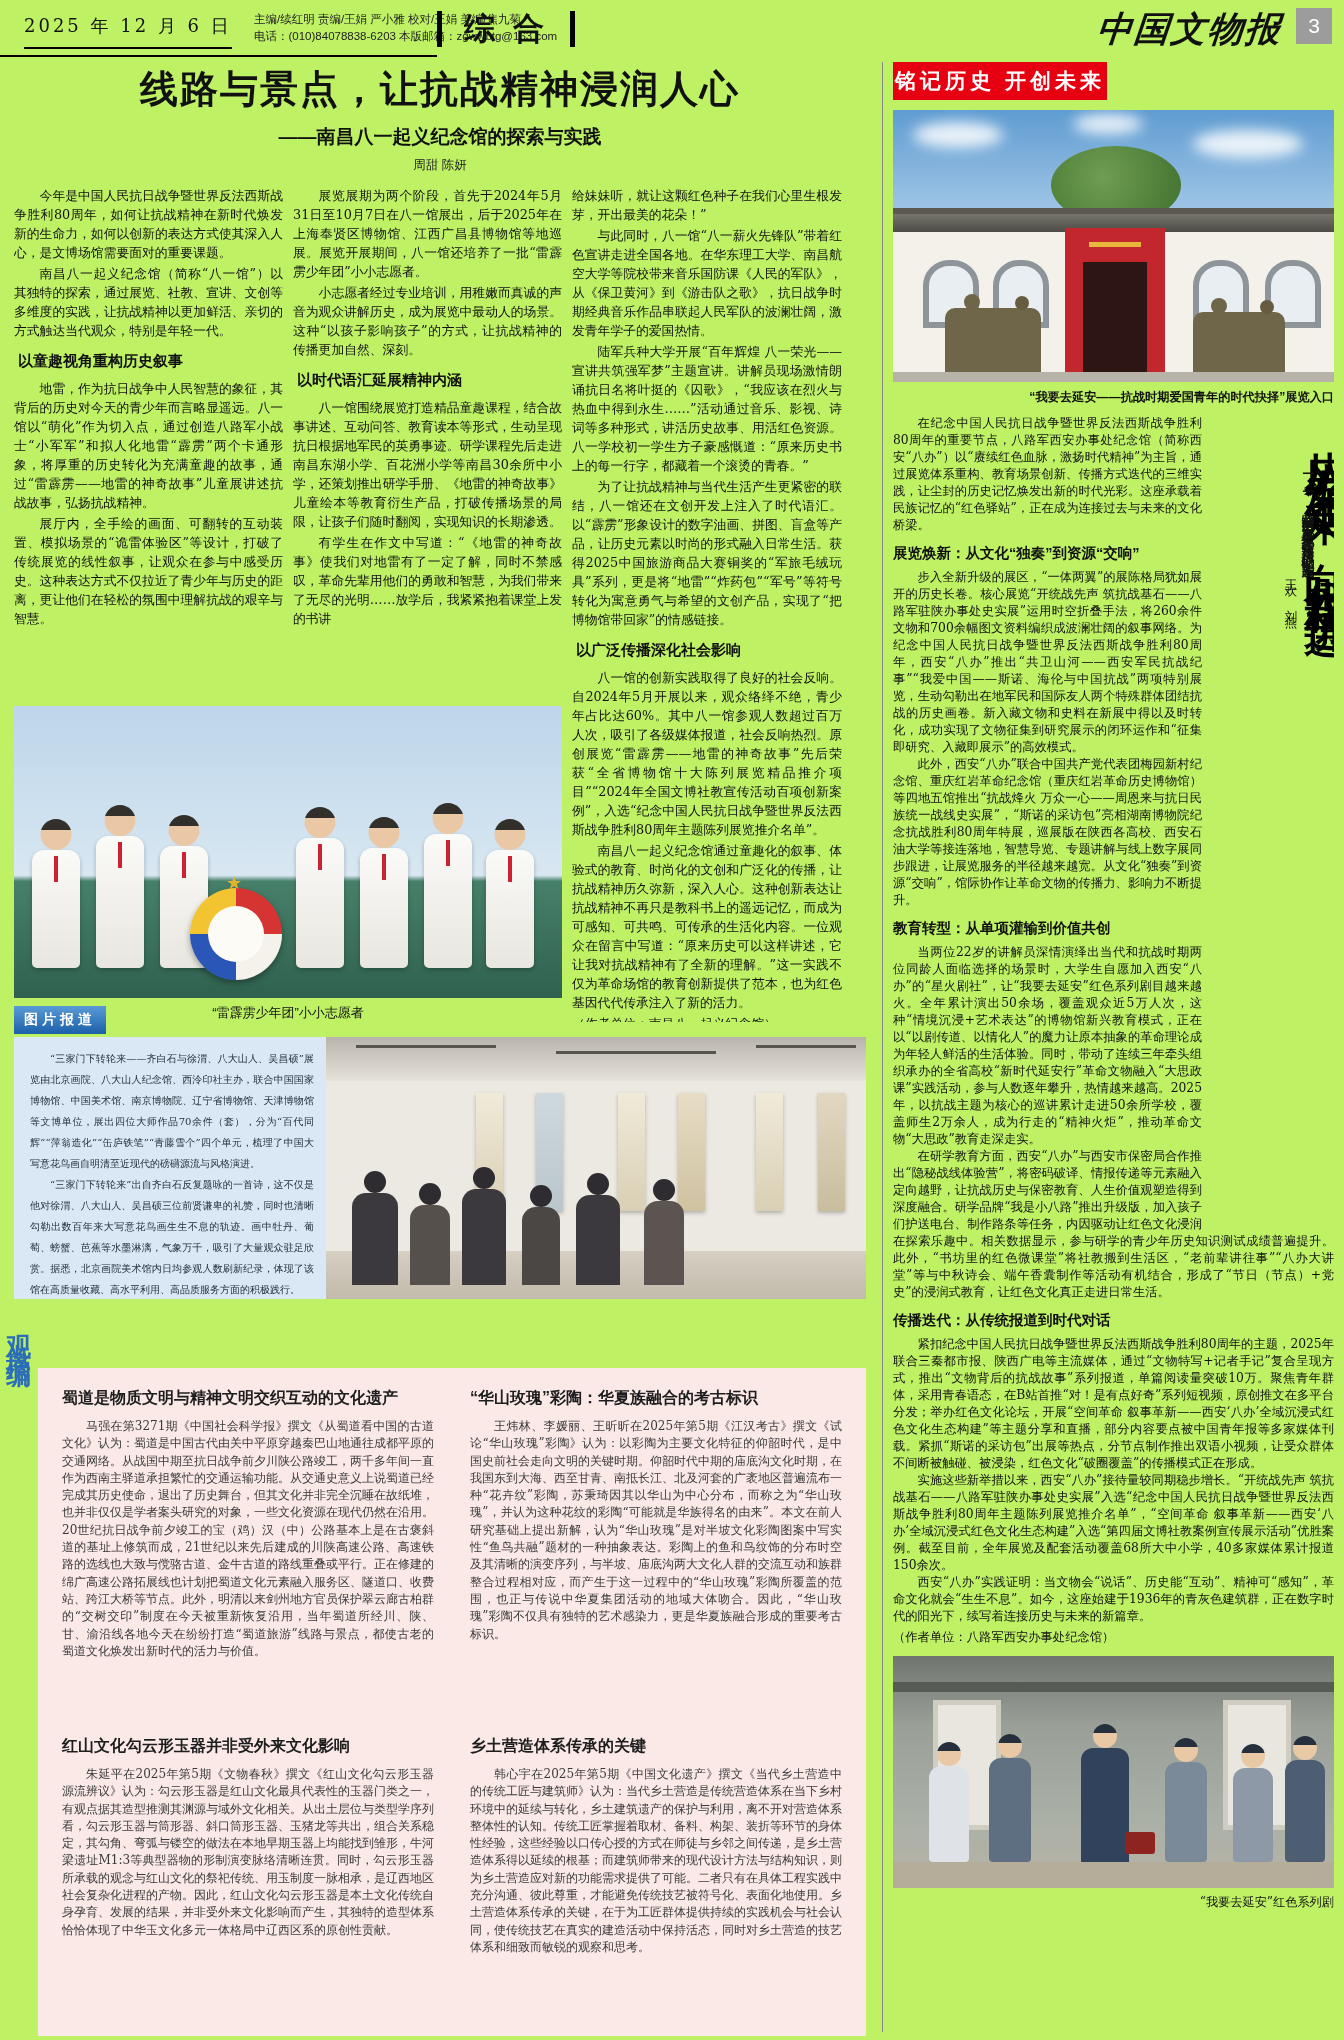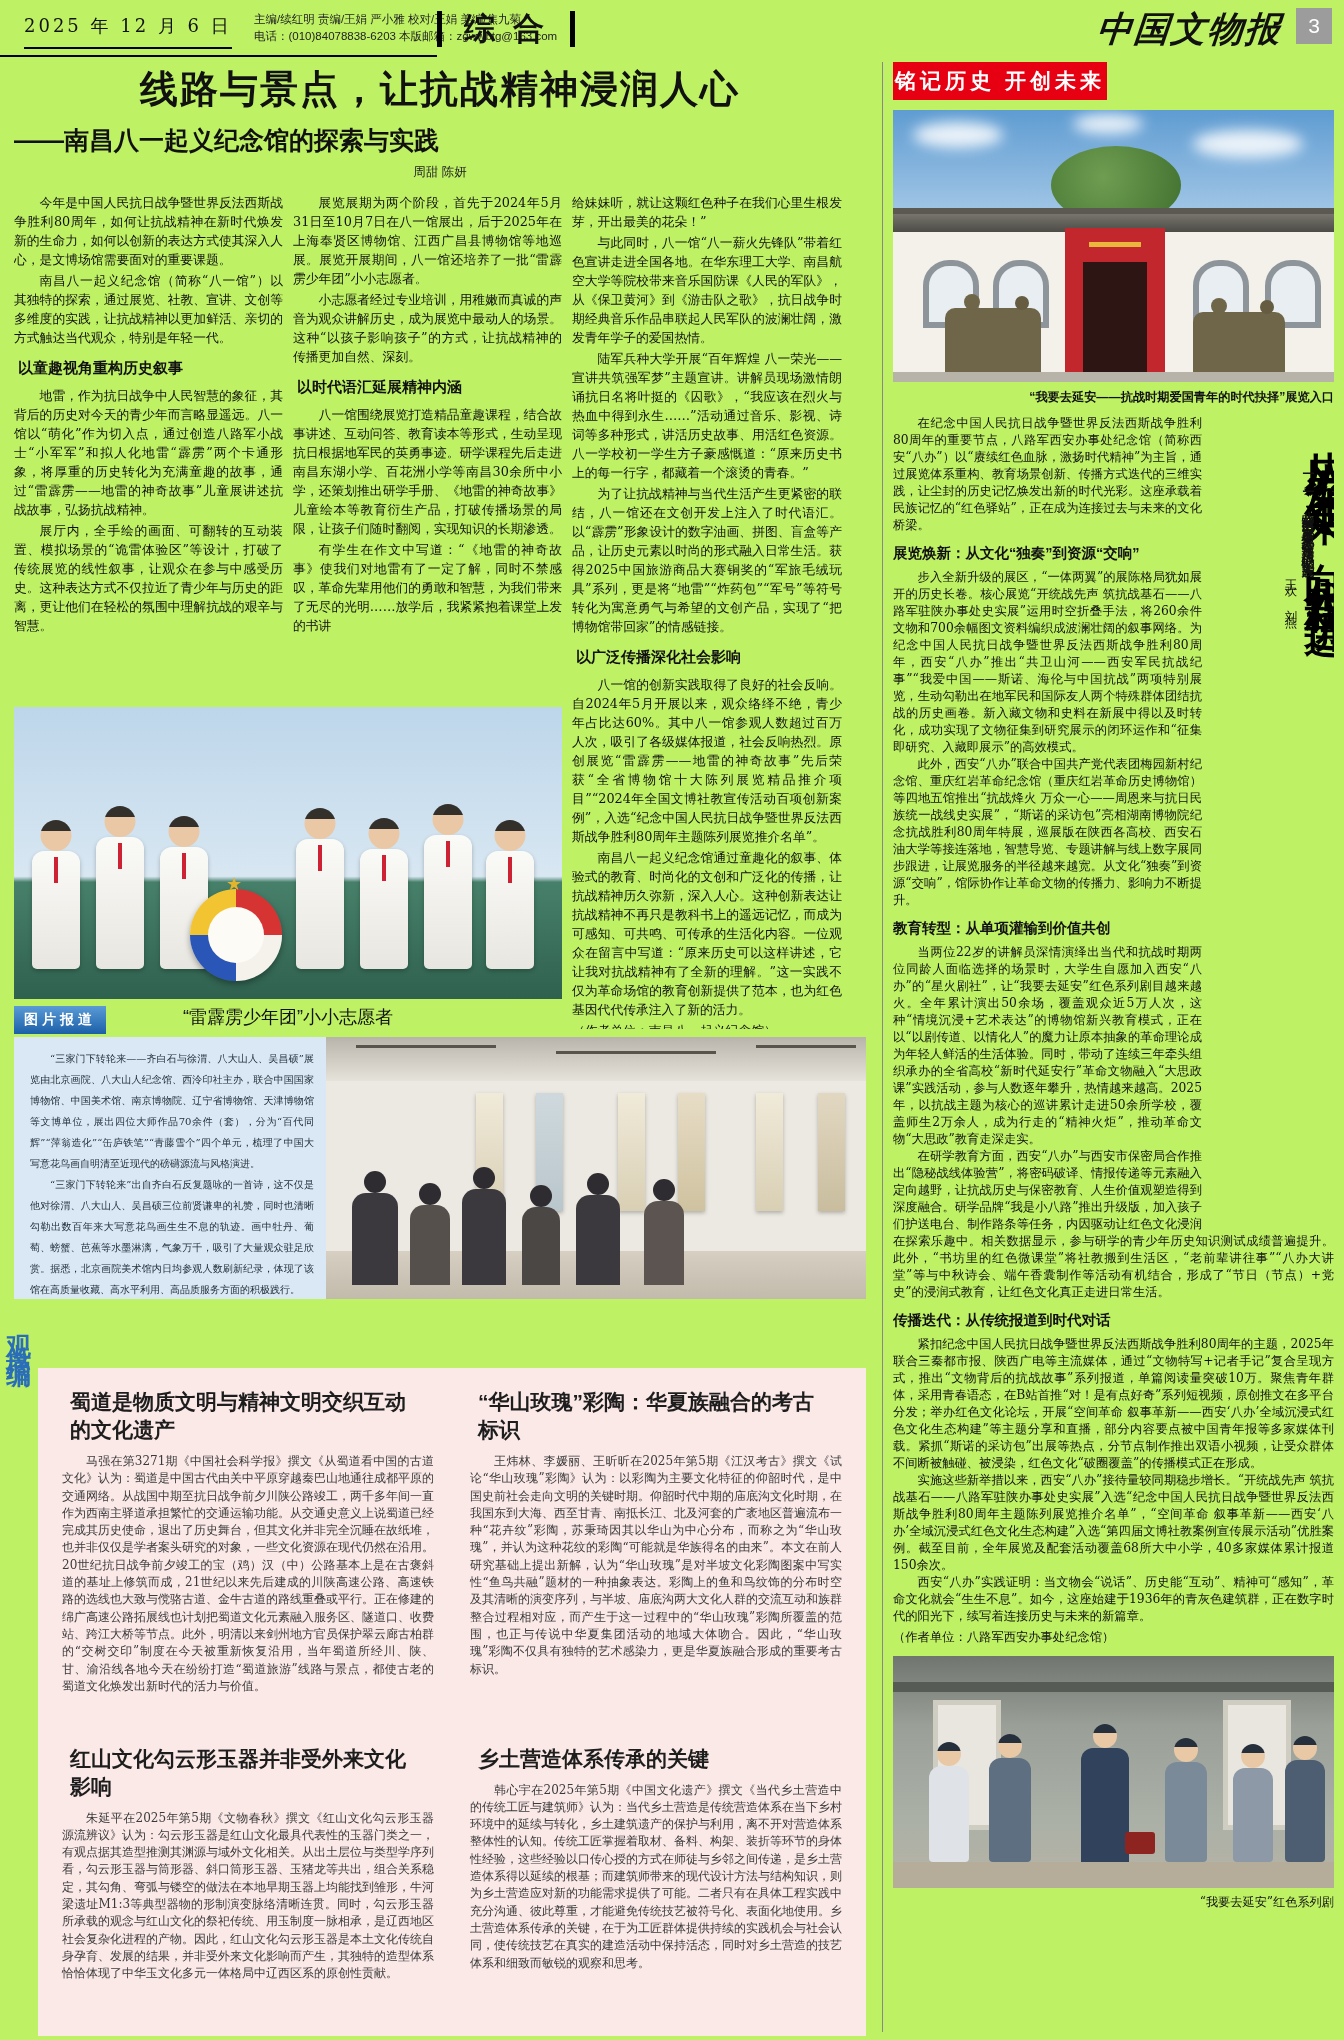--- a/index.html
+++ b/index.html
@@ -14,21 +14,21 @@
   .sec-bar{width:5px;height:36px;background:#000;}
   .sec-name{font-size:31px;font-weight:900;letter-spacing:18px;padding:0 8px 0 22px;}
   .masthead{position:absolute;right:62px;top:6px;font-family:"DejaVu Serif",serif;font-weight:900;
             font-size:35px;font-style:italic;transform:skewX(-5deg);letter-spacing:2px;}
   .pageno{position:absolute;right:12px;top:8px;width:36px;height:36px;background:#9c9c9c;color:#fff;
           display:flex;align-items:center;justify-content:center;font-size:21px;}
   .v-divider{position:absolute;left:882px;top:62px;bottom:8px;width:1px;background:#888;}
   
   .article{position:absolute;left:14px;top:64px;width:852px;height:940px;}
   .headline{text-align:center;font-family:"DejaVu Serif",serif;font-weight:900;font-size:38px;letter-spacing:2px;}
-  .subtitle{text-align:left;font-size:25px;font-weight:600;margin-top:9px;}
+  .subtitle{text-align:center;font-size:19px;font-weight:600;margin-top:9px;}
   .byline{text-align:center;font-size:12.5px;margin-top:7px;color:#222;}
   .article-body{margin-top:12px;display:grid;grid-template-columns:269px 269px 270px;
                 grid-template-rows:1fr auto;column-gap:10px;height:836px;overflow:hidden;}
   .acol{overflow:hidden;}
   .c1{grid-area:1/1/2/2;} .c2{grid-area:1/2/2/3;} .c3{grid-area:1/3/3/4;}
   .kids-block{grid-area:2/1/3/3;}
   .article p{margin:0 0 2px;font-family:"DejaVu Serif",serif;font-size:12.8px;line-height:19px;
              text-align:justify;text-indent:2em;}
   .article p.cont{text-indent:0;}
   .article h4{margin:12px 4px 8px;font-size:15px;font-weight:800;font-family:"Liberation Sans",sans-serif;}
@@ -40,21 +40,21 @@
        border-radius:12px 12px 5px 5px;box-shadow:0 2px 4px rgba(0,0,0,.25);}
   .kid::before{content:'';position:absolute;top:-31px;left:50%;transform:translateX(-50%);
        width:31px;height:31px;border-radius:50%;background:linear-gradient(#33302c 0 34%,#eac8a5 34%);}
   .kid::after{content:'';position:absolute;top:6px;left:50%;transform:translateX(-50%);
        width:4px;height:26px;background:#c23;}
   .mascot{position:absolute;bottom:18px;left:176px;width:92px;height:92px;border-radius:50%;
        background:conic-gradient(#d63333 0 25%,#f5f2ec 0 50%,#2a56b8 0 75%,#f3c431 0 100%);
        box-shadow:0 3px 6px rgba(0,0,0,.35);}
   .mascot::before{content:'';position:absolute;inset:18px;border-radius:50%;background:#fdfbf6;}
   .mascot::after{content:'★';position:absolute;top:-16px;left:36px;color:#e4b52c;font-size:18px;}
-  .photo-cap{text-align:center;font-size:18px;margin-top:6px;}
+  .photo-cap{text-align:center;font-size:13px;margin-top:6px;}
   
   .pic-report{position:absolute;left:14px;top:1006px;width:852px;}
   .pr-label{width:92px;height:28px;background:linear-gradient(#5a9bd6,#1b5fa8);color:#fff;font-size:14px;
             font-weight:700;display:flex;align-items:center;justify-content:center;letter-spacing:4px;}
   .pr-panel{margin-top:3px;background:#d9e8f4;height:262px;display:flex;}
   .pr-text{width:312px;box-sizing:border-box;padding:11px 12px 11px 16px;font-family:"DejaVu Serif",serif;
            font-size:10px;line-height:21px;text-align:justify;color:#23303c;overflow:hidden;}
   .pr-text p{margin:0;text-indent:2em;}
   .pr-credit{text-align:right;font-weight:700;margin-top:3px;text-indent:0 !important;font-style:italic;}
   .pr-photo{flex:1;position:relative;overflow:hidden;background:#ece9e2;}
@@ -66,21 +66,21 @@
   .pr-floor{position:absolute;left:0;right:0;bottom:0;height:48px;background:linear-gradient(#d6cfc2,#c2bbac);}
   .vis{position:absolute;bottom:14px;background:#3b393d;border-radius:14px 14px 0 0;}
   .vis::before{content:'';position:absolute;top:-22px;left:50%;transform:translateX(-50%);
       width:22px;height:22px;border-radius:50%;background:#2e2c30;}
   
   .op-label{position:absolute;left:3px;top:1314px;writing-mode:vertical-rl;text-orientation:upright;
             color:#2a6db8;font-size:25px;font-weight:900;letter-spacing:9px;}
   .opinions{position:absolute;left:38px;top:1368px;width:828px;height:668px;background:#fbe9e8;
             box-sizing:border-box;padding:20px 24px;display:grid;grid-template-columns:1fr 1fr;
             column-gap:36px;row-gap:16px;overflow:hidden;}
-  .op-block h3{margin:0 8px 9px;font-size:21px;font-weight:800;color:#1d1d1d;}
+  .op-block h3{margin:0 0 9px;font-size:16px;font-weight:800;color:#1d1d1d;}
   .op-block p{margin:0;font-family:"DejaVu Serif",serif;font-size:12px;line-height:17.3px;
               color:#3a3a3a;text-align:justify;text-indent:2em;}
   
   .right-col{position:absolute;left:893px;top:62px;width:441px;height:1972px;overflow:hidden;}
   .rc-flag{width:214px;height:38px;background:#e60012;color:#fff;font-size:21px;font-weight:800;
            display:flex;align-items:center;justify-content:center;letter-spacing:4px;}
   .entrance{position:relative;height:272px;margin-top:10px;overflow:hidden;
             background:linear-gradient(180deg,#5f9cd2 0%,#a9cbe8 42%,#d3e4f2 60%);}
   .cloud{position:absolute;background:#fff;border-radius:50%;filter:blur(7px);opacity:.85;}
   .tree{position:absolute;left:158px;top:36px;width:130px;height:78px;border-radius:50%;

